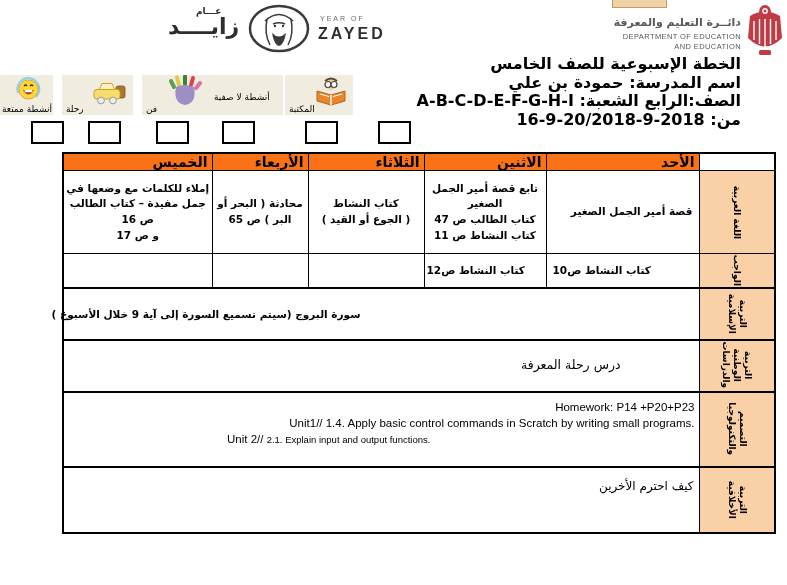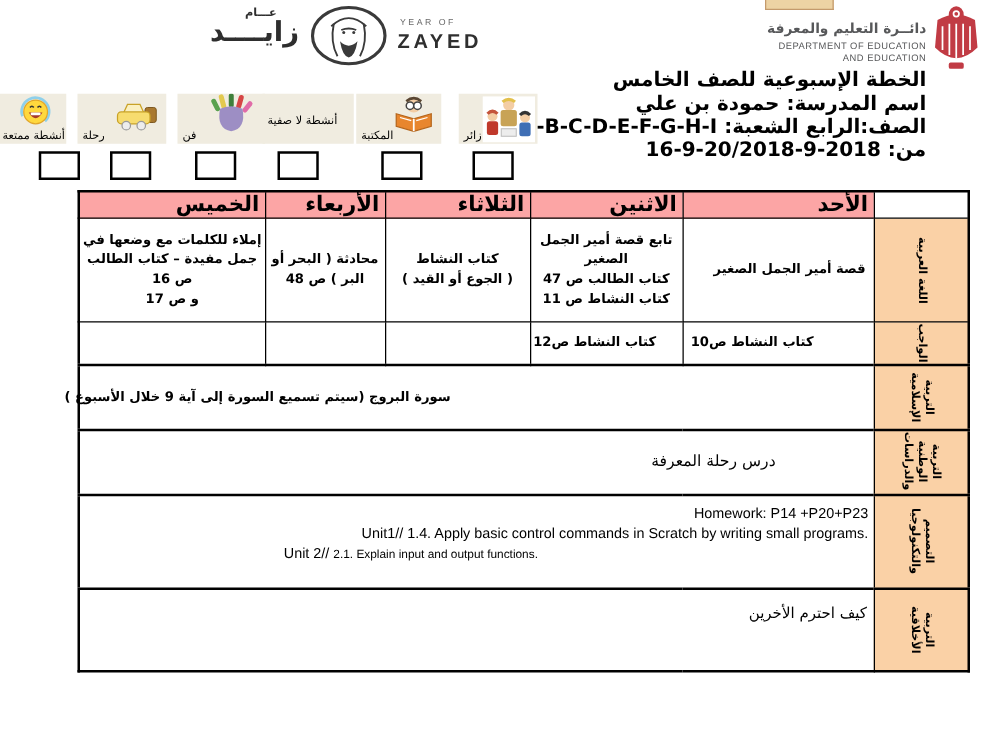--- a/index.html
+++ b/index.html
@@ -19,21 +19,21 @@
   .hdrblock div{font-size:16px;font-weight:bold;line-height:18.5px;white-space:nowrap;}
   
   .acell{position:absolute;top:75px;height:40px;background:#F0ECE0;overflow:hidden;}
   .alabel{position:absolute;bottom:1px;font-size:9px;direction:rtl;white-space:nowrap;}
   .checkbox{position:absolute;top:121px;width:29px;height:19px;background:#fff;border:2px solid #000;}
   
   table#plan{position:absolute;left:62px;top:152px;border-collapse:collapse;table-layout:fixed;
              border:2px solid #000;direction:rtl;}
   #plan td{border:1px solid #000;padding:0;vertical-align:middle;overflow:visible;}
   #plan td.thick{border-top-width:2px;}
-  .dayhead{background:#fca5a5;font-size:17px;font-weight:bold;text-align:right;padding:0 4px !important;}
+  .dayhead{background:#f97316;font-size:14px;font-weight:bold;text-align:right;padding:0 4px !important;}
   .subjhead{background:#fff;}
   .subj{background:#FAD1A6;}
   .rot{display:flex;align-items:center;justify-content:center;width:100%;}
   .rot span{display:block;transform:rotate(90deg);font-size:9px;font-weight:bold;line-height:1.2;text-align:center;}
   .cellc{font-size:10.5px;font-weight:bold;text-align:center;white-space:pre-line;line-height:1.5;direction:rtl;}
   .cell-left{font-size:10.5px;font-weight:bold;text-align:left;direction:rtl;padding:0 2px !important;white-space:nowrap;}
   .mergecell{position:relative;}
   .islamic-txt{position:absolute;right:338px;top:50%;transform:translateY(-50%);
                font-size:10.5px;font-weight:bold;direction:rtl;white-space:nowrap;}
   .social-txt{position:absolute;right:78px;top:16px;font-size:12.5px;direction:rtl;white-space:nowrap;}
@@ -144,36 +144,20 @@
       <path d="M12,5 Q18,0 24,5" stroke="#5a4632" stroke-width="2" fill="none"></path>
       <circle cx="15" cy="8.5" r="3" fill="#fff" stroke="#444" stroke-width="1.2"></circle>
       <circle cx="21" cy="8.5" r="3" fill="#fff" stroke="#444" stroke-width="1.2"></circle>
       <path d="M4,15 L18,19 L32,15 L32,25 L18,29 L4,25 Z" fill="#E8862E" stroke="#b5661d" stroke-width="1"></path>
       <path d="M18,19 L18,29" stroke="#fff" stroke-width="1.4"></path>
       <path d="M7,18 L16,20.5 M20,20.5 L29,18" stroke="#fff" stroke-width="1"></path>
     </svg>
     <div class="alabel" style="left:4px;">المكتبة</div>
   </div>
 
-  <div class="acell" style="left:367px;width:63px;">
-    <svg class="abs" style="left:19px;top:2px;" width="42" height="37" viewBox="0 0 42 37">
-      <rect x="0" y="0" width="42" height="37" fill="#fff"></rect>
-      <circle cx="21" cy="7" r="4.5" fill="#F3CDA4"></circle>
-      <path d="M16,4.5 Q21,0.5 26,4.5" stroke="#E3C04B" stroke-width="2.5" fill="none"></path>
-      <rect x="14.5" y="11" width="13" height="13" rx="2" fill="#C8A356"></rect>
-      <circle cx="8" cy="16" r="4" fill="#F3CDA4"></circle>
-      <path d="M4,14 Q8,10 12,14" stroke="#C4543B" stroke-width="2.5" fill="none"></path>
-      <rect x="3.5" y="20" width="9" height="11" rx="2" fill="#C0392B"></rect>
-      <circle cx="34" cy="17" r="4" fill="#F3CDA4"></circle>
-      <path d="M30,15 Q34,11 38,15" stroke="#333" stroke-width="2.5" fill="none"></path>
-      <rect x="29.5" y="21" width="9" height="11" rx="2" fill="#3F6FB5"></rect>
-      <rect x="15" y="26" width="12" height="6" fill="#EDEDED" stroke="#bbb" stroke-width=".8"></rect>
-    </svg>
-    <div class="alabel" style="left:4px;">زائر</div>
-  </div>
 
   <div class="checkbox" style="left:31px;"></div>
   <div class="checkbox" style="left:88px;"></div>
   <div class="checkbox" style="left:156px;"></div>
   <div class="checkbox" style="left:222px;"></div>
   <div class="checkbox" style="left:305px;"></div>
   <div class="checkbox" style="left:378px;"></div>
 
   <table id="plan">
     <colgroup>
@@ -199,21 +183,21 @@
               <span style="width:74px">اللغة العربية</span>
             </div>
       </td>
       <td class="cellc" style="text-align:right;padding:0 6px !important;white-space:nowrap;">قصة أمير الجمل الصغير</td>
       <td class="cellc">تابع قصة أمير الجمل الصغير
 كتاب الطالب ص 47
 كتاب النشاط ص 11</td>
       <td class="cellc">كتاب النشاط
 ( الجوع أو القيد )</td>
       <td class="cellc">محادثة ( البحر أو
-البر ) ص 48</td>
+البر ) ص 65</td>
       <td class="cellc">إملاء للكلمات مع وضعها في
 جمل مفيدة – كتاب الطالب ص 16
 و ص 17</td>
     </tr>
     <tr style="height:34px">
       <td class="subj">
         <div class="rot" style="height:32px">
               <span style="white-space:nowrap;">الواجب</span>
             </div>
       </td>

